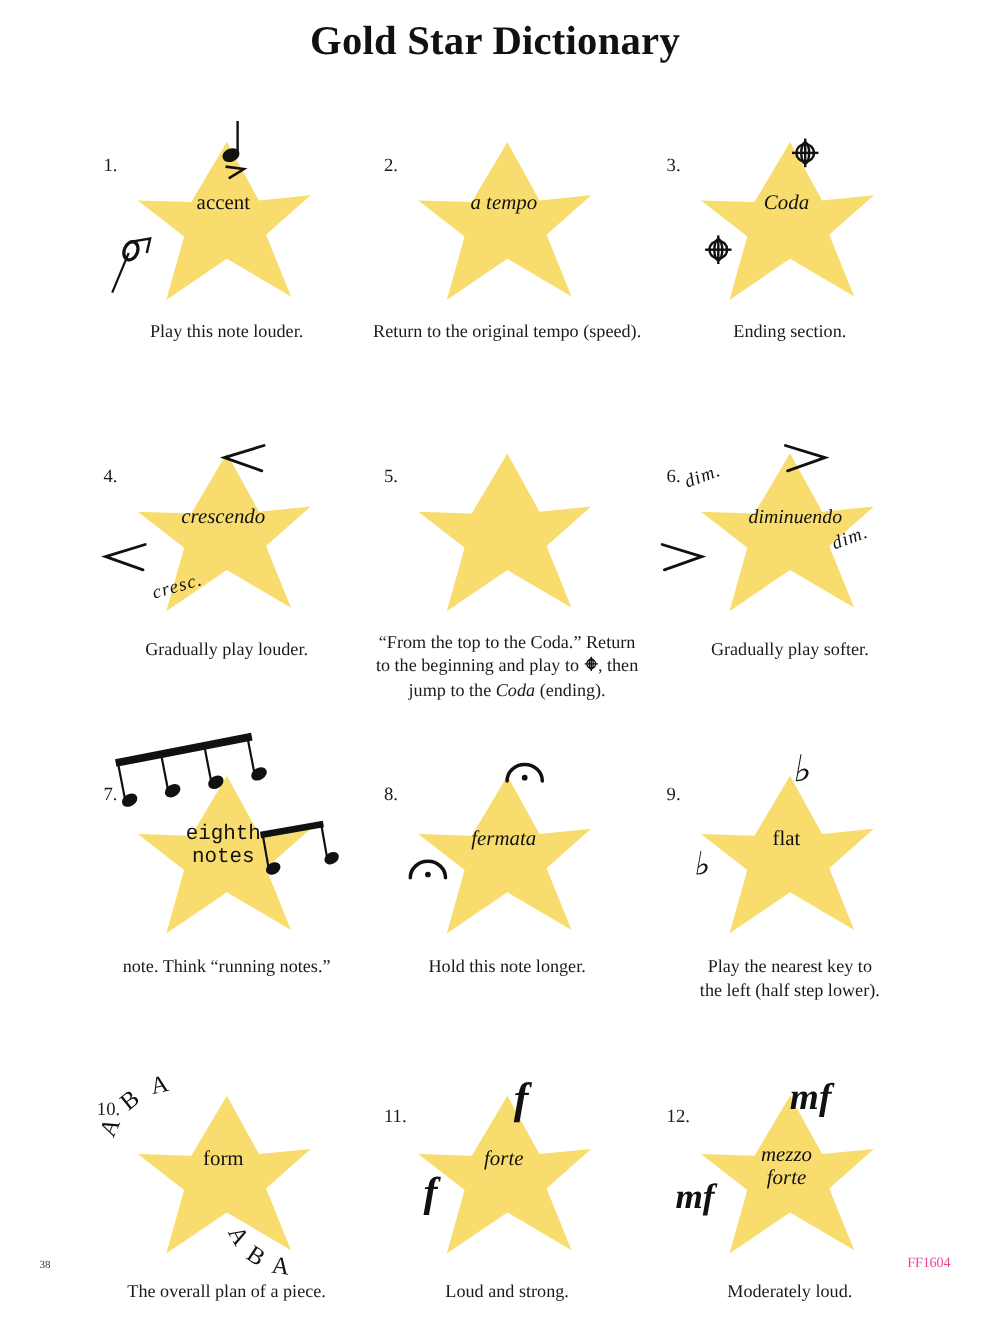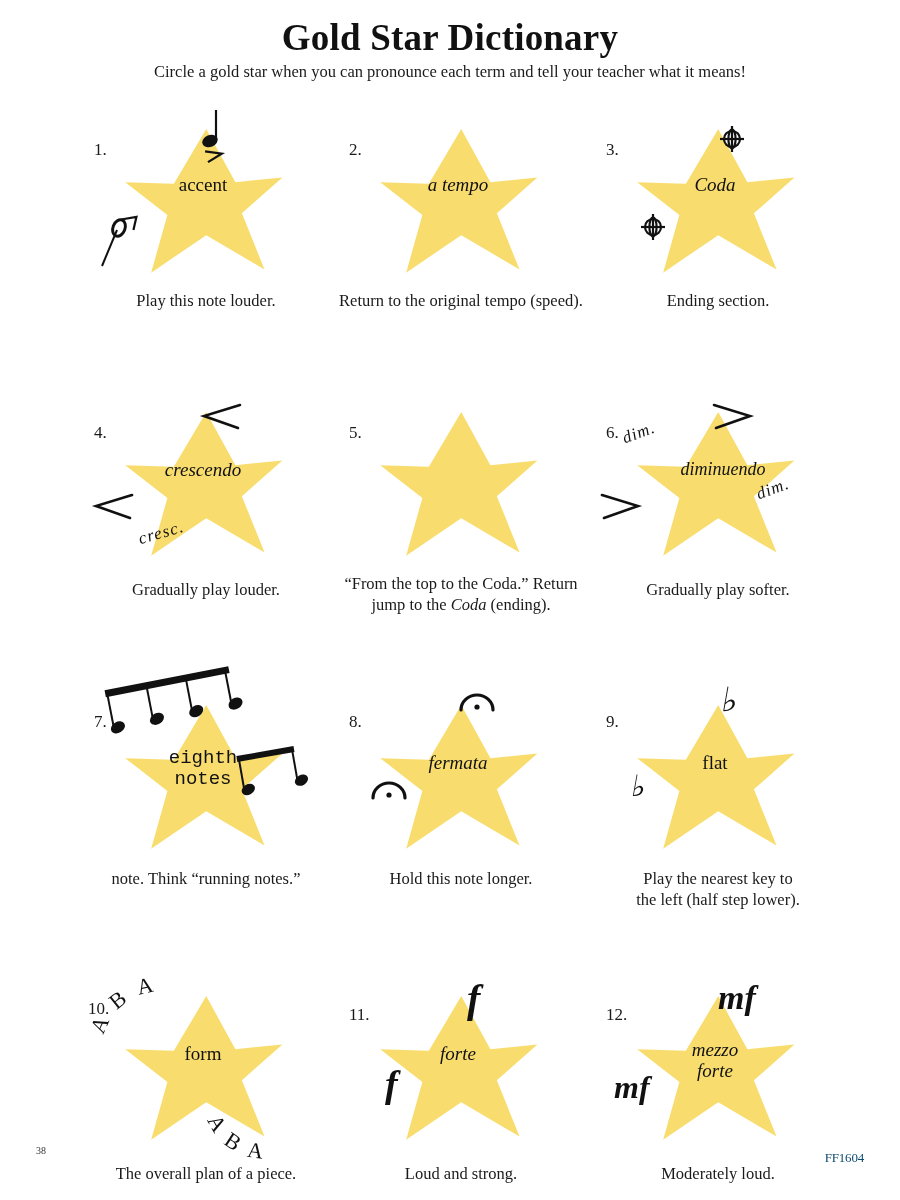--- a/index.html
+++ b/index.html
@@ -135,33 +135,32 @@
 
   
   .footer-page {
     position: absolute;
     left: 36px; bottom: 44px;
     font-size: 10px;
     color: #333;
   }
   .footer-code {
     position: absolute;
-    right: 36px; bottom: 34px;
+    right: 36px; bottom: 44px;
     font-size: 13px;
-    color: #0c4a6e;
+    color: #ec4899;
     letter-spacing: -0.2px;
   }
 </style>
 </head>
 <body>
 
 <div id="page">
 
   <div class="page-title">Gold Star Dictionary</div>
-  <div class="page-subtitle">Circle a gold star when you can pronounce each term and tell your teacher what it means!</div>
 
   <div class="grid">
 
     <div class="row" style="height:255px;">
 
       <div class="cell col0">
         <div class="item-num">1.</div>
         <div class="star-wrap">
           <div class="star">
             <svg viewBox="0 0 100 100" preserveAspectRatio="none">
@@ -274,20 +273,28 @@
         <div class="item-num">5.</div>
         <div class="star-wrap">
           <div class="star">
             <svg viewBox="0 0 100 100" preserveAspectRatio="none">
               <polygon points="52,2 70,36 99,33 74,56 88,92 52,70 18,94 28,57 2,36 32,37" fill="#F8DD6E"></polygon>
             </svg>
           </div>
         </div>
         <div class="caption" style="top:172px; left:-12px; width:280px;">
           <div>“From the top to the Coda.” Return</div>
+          <div>to the beginning and play to
+            <span class="coda-inline">
+              <svg width="13" height="15" viewBox="0 0 26 30">
+                <circle cx="13" cy="15" r="8" fill="none" stroke="#111" stroke-width="2.6"></circle>
+                <ellipse cx="13" cy="15" rx="3.6" ry="9.5" fill="none" stroke="#111" stroke-width="2.6"></ellipse>
+                <line x1="1" y1="15" x2="25" y2="15" stroke="#111" stroke-width="2.6"></line>
+                <line x1="13" y1="2" x2="13" y2="28" stroke="#111" stroke-width="2.6"></line>
+              </svg></span>, then</div>
           <div>jump to the
             <em>Coda</em> (ending).</div>
         </div>
       </div>
 
       <div class="cell col2">
         <div class="item-num">6.</div>
         <div class="star-wrap">
           <div class="star">
             <svg viewBox="0 0 100 100" preserveAspectRatio="none">

